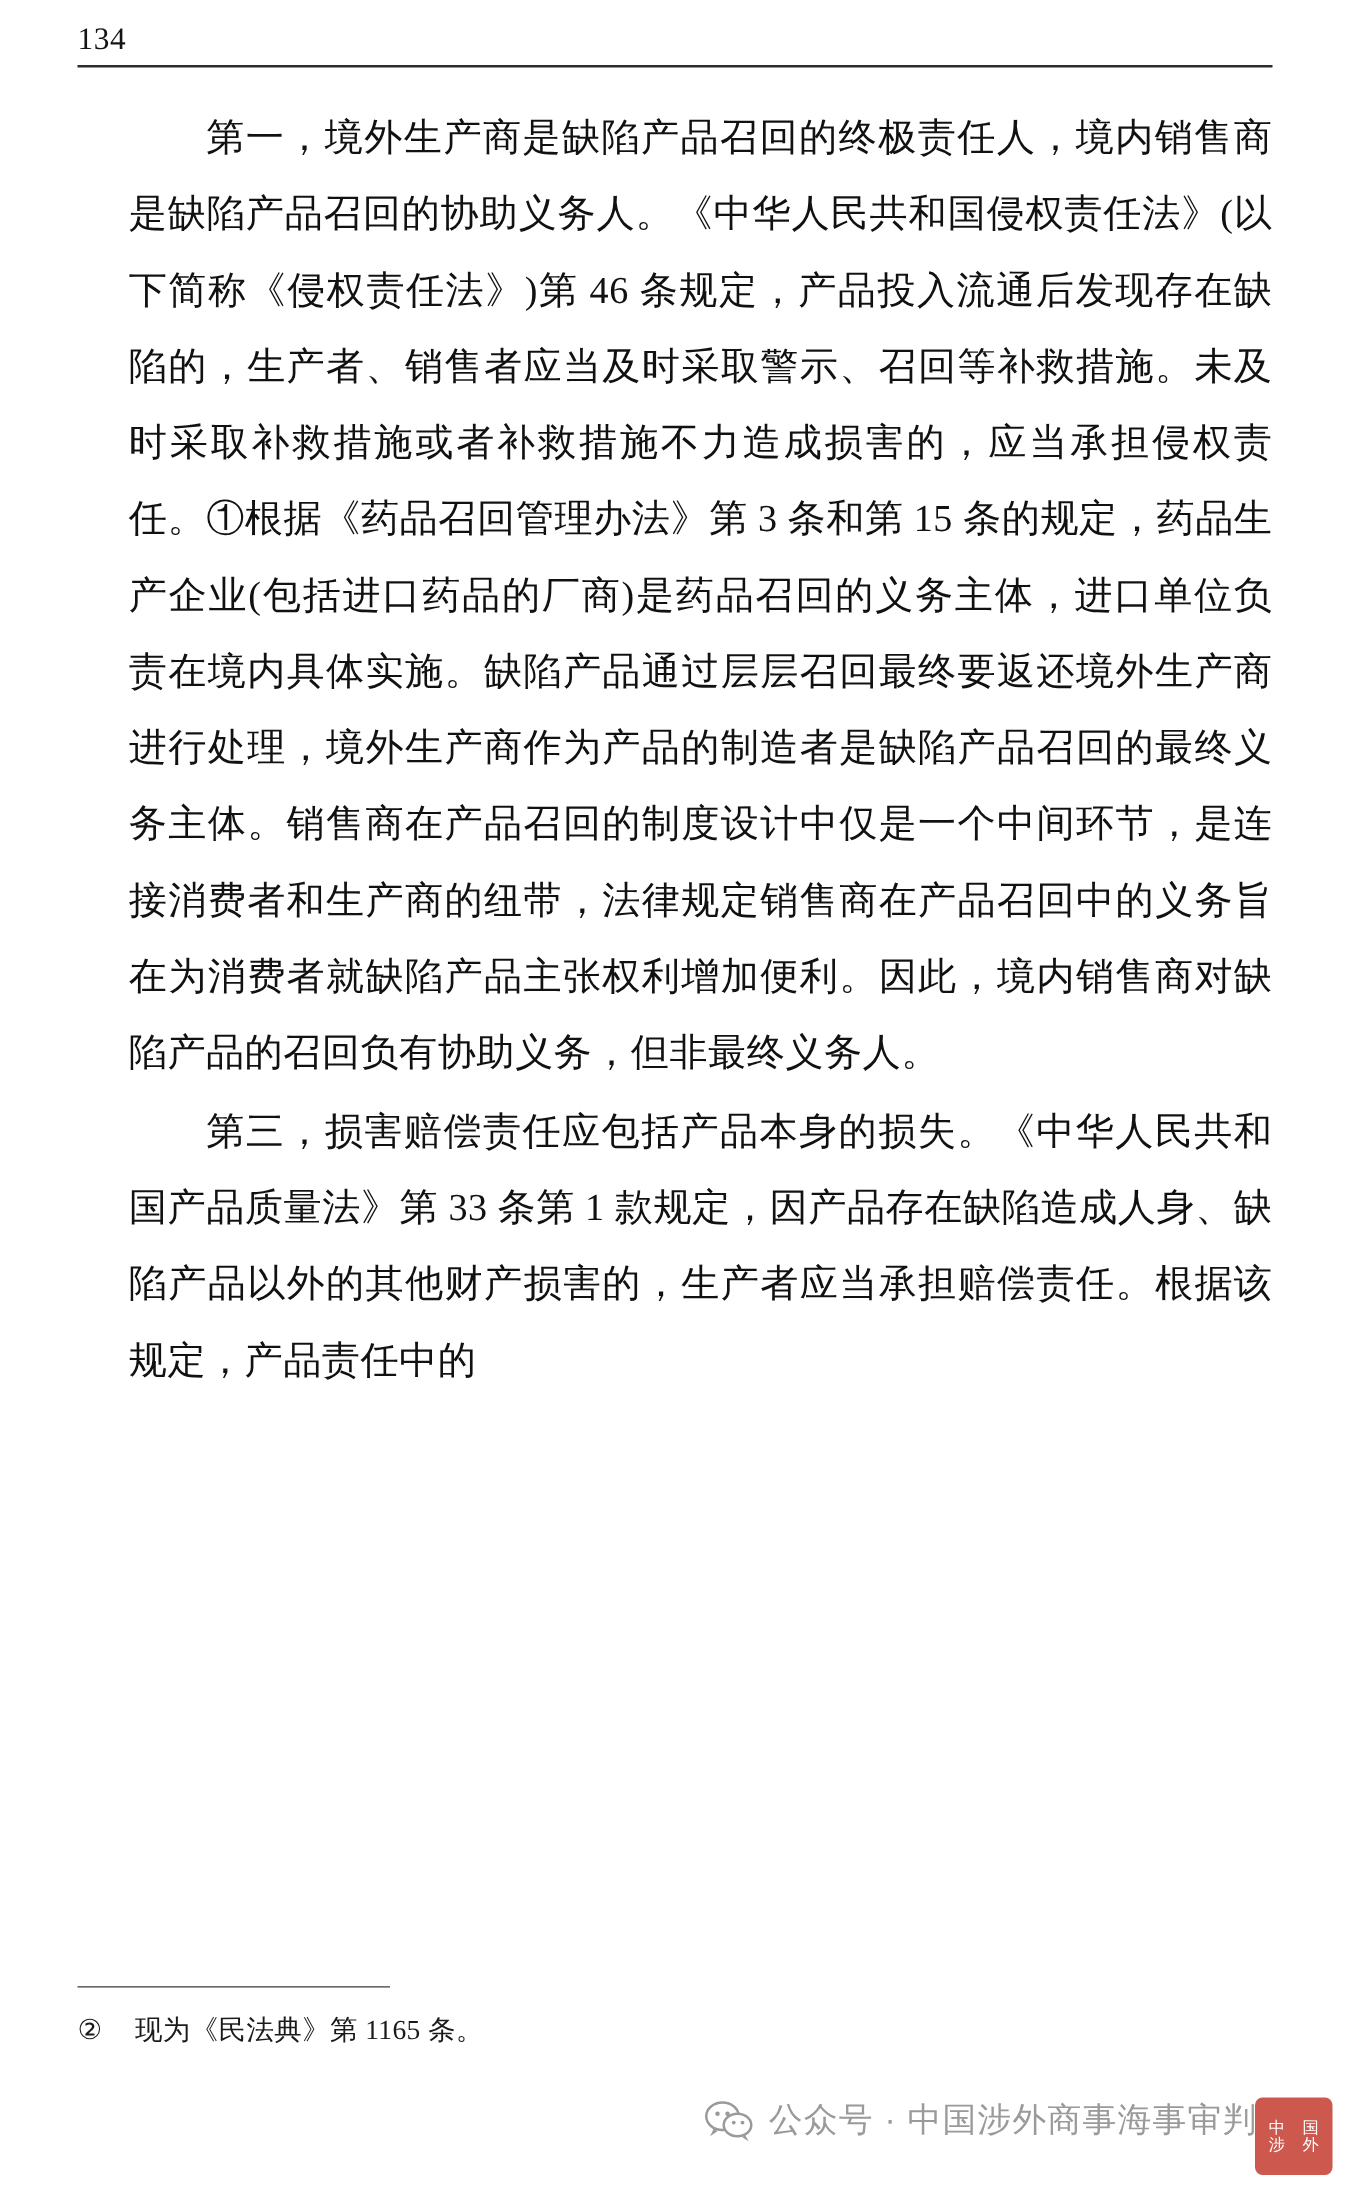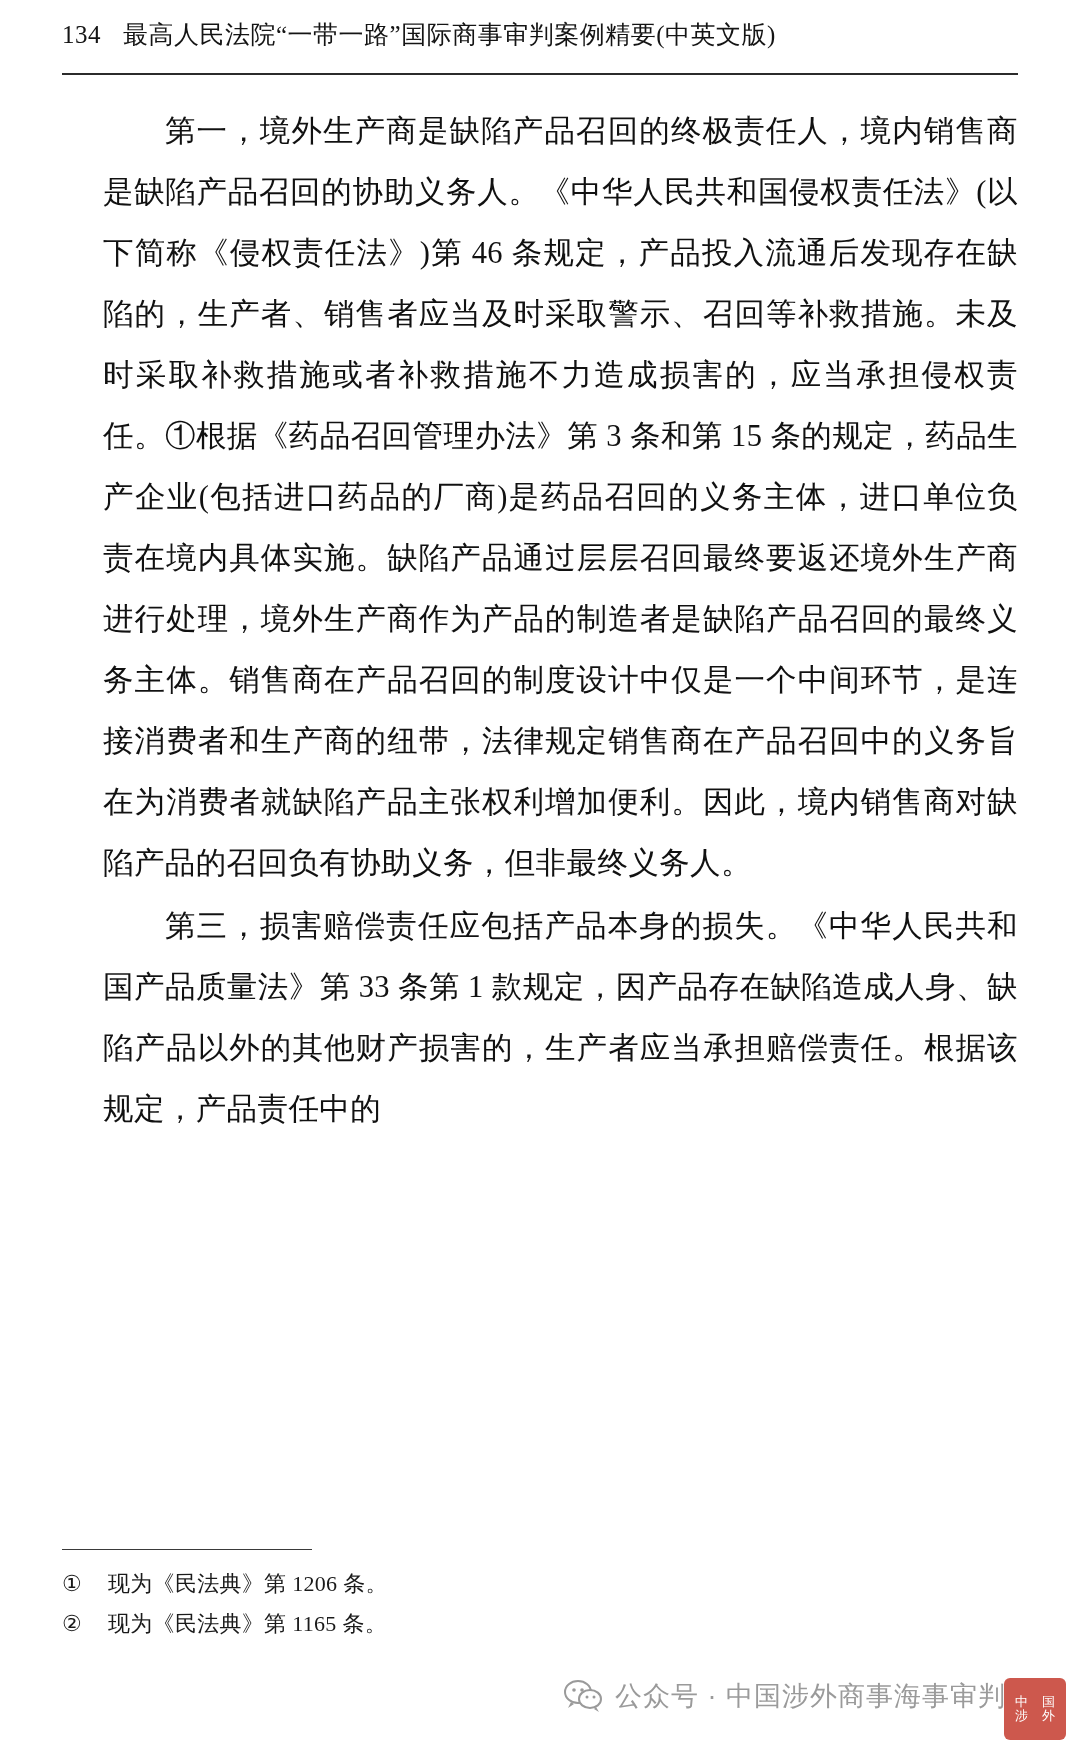--- a/index.html
+++ b/index.html
@@ -22,21 +22,21 @@
     height: 1748px;
     box-sizing: border-box;
     padding: 0 62px;
   }
 
   
   .header {
     display: flex;
     align-items: baseline;
     padding-top: 18px;
-    padding-bottom: 22px;
+    padding-bottom: 6px;
     text-align: center;
   }
   .header .folio {
     font-size: 25px;
     letter-spacing: 0.5px;
     margin-right: 22px;
     color: #141414;
   }
   .header .running-title {
     font-size: 25px;
@@ -88,21 +88,21 @@
     display: inline-block;
     width: 46px;
   }
 
   
   .brand {
     position: absolute;
     right: 74px;
     bottom: 34px;
     display: flex;
-    align-items: center;
+    align-items: flex-end;
     gap: 12px;
     color: #9a9a9a;
     font-size: 27px;
     letter-spacing: 1px;
     font-family: "Liberation Sans", sans-serif;
   }
   .brand .wechat-icon {
     width: 40px;
     height: 34px;
     position: relative;
@@ -132,39 +132,35 @@
   }
   .stamp span { display: block; }
 </style>
 </head>
 <body>
 
 <div class="page">
 
   <div class="header">
     <div class="folio">134</div>
-    <div class="running-title">最高人民法院“一带一路”国际商事审判案例精要(中英文版)</div>
   </div>
   <hr class="header-rule">
 
   <div class="body-text">
 
 
     <p class="indent"><span>第一，境外生产商是缺陷产品召回的终极责任人，境内销售商是缺陷产品召回的协助义务人。《中华人民共和国侵权责任法》(以下简称《侵权责任法》)第 46 条规定，产品投入流通后发现存在缺陷的，生产者、销售者应当及时采取警示、召回等补救措施。未及时采取补救措施或者补救措施不力造成损害的，应当承担侵权责任。</span><span>①根据《药品召回管理办法》第 3 条和第 15 条的规定，药品生产企业(包括进口药品的厂商)是药品召回的义务主体，进口单位负责在境内具体实施。缺陷产品通过层层召回最终要返还境外生产商进行处理，境外生产商作为产品的制造者是缺陷产品召回的最终义务主体。销售商在产品召回的制度设计中仅是一个中间环节，是连接消费者和生产商的纽带，法律规定销售商在产品召回中的义务旨在为消费者就缺陷产品主张权利增加便利。因此，境内销售商对缺陷产品的召回负有协助义务，但非最终义务人。</span></p>
 
 
     <p class="indent"><span>第三，损害赔偿责任应包括产品本身的损失。《中华人民共和国产品质量法》第 33 条第 1 款规定，因产品存在缺陷造成人身、缺陷产品以外的其他财产损害的，生产者应当承担赔偿责任。根据该规定，产品责任中的</span></p>
 
   </div>
 
   <div class="footnotes">
     <hr class="footnote-rule">
-    <div class="footnote">
-      <span class="fn-mark">①</span><span>现为《民法典》第 1206 条。</span>
-    </div>
     <div class="footnote">
       <span class="fn-mark">②</span><span>现为《民法典》第 1165 条。</span>
     </div>
   </div>
 
   <div class="brand">
     <span class="wechat-icon">
       <svg viewBox="0 0 40 34" width="40" height="34" aria-hidden="true">
         <ellipse cx="15" cy="13" rx="13" ry="11" fill="none" stroke="#9a9a9a" stroke-width="2"></ellipse>
         <path d="M8 23 L5 29 L11 25 Z" fill="#9a9a9a"></path>

